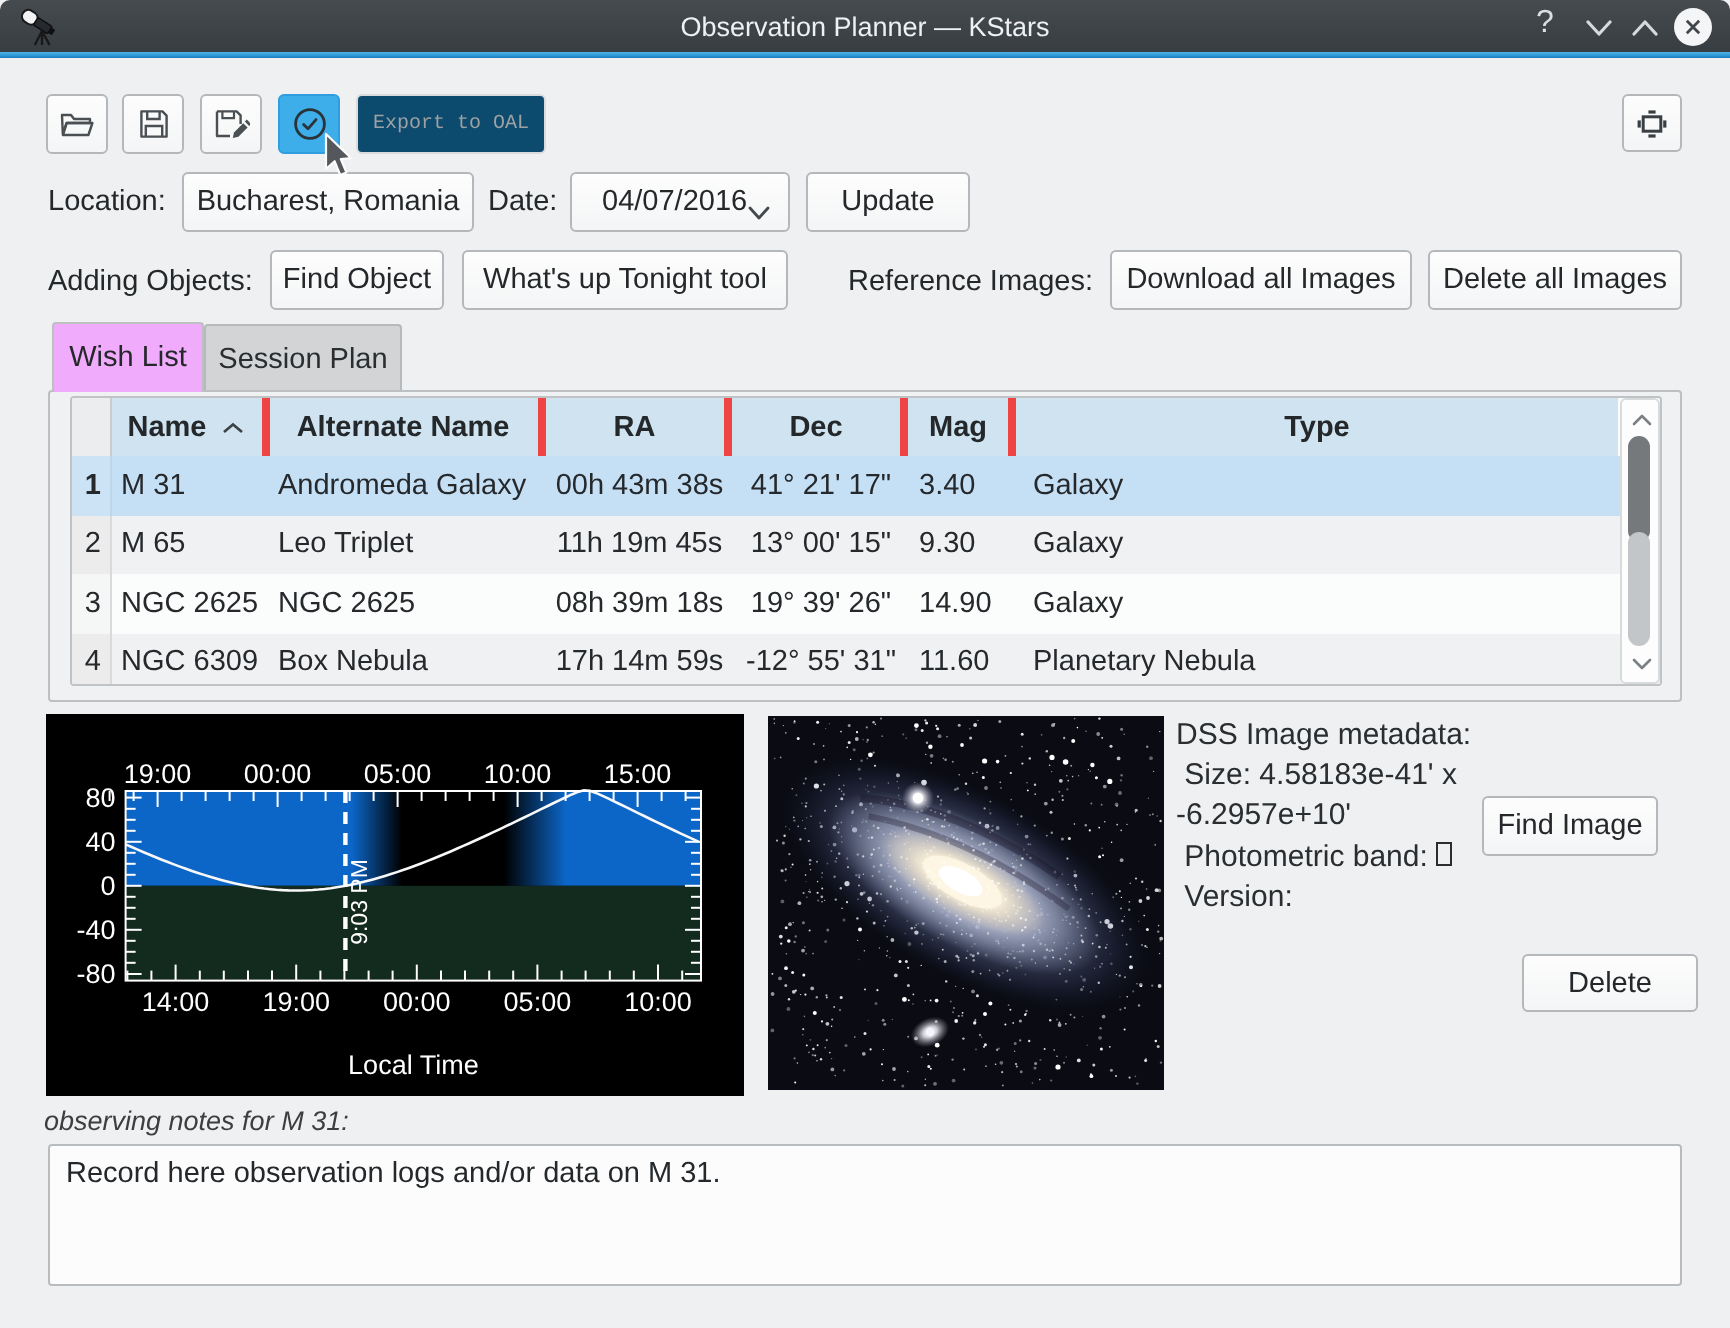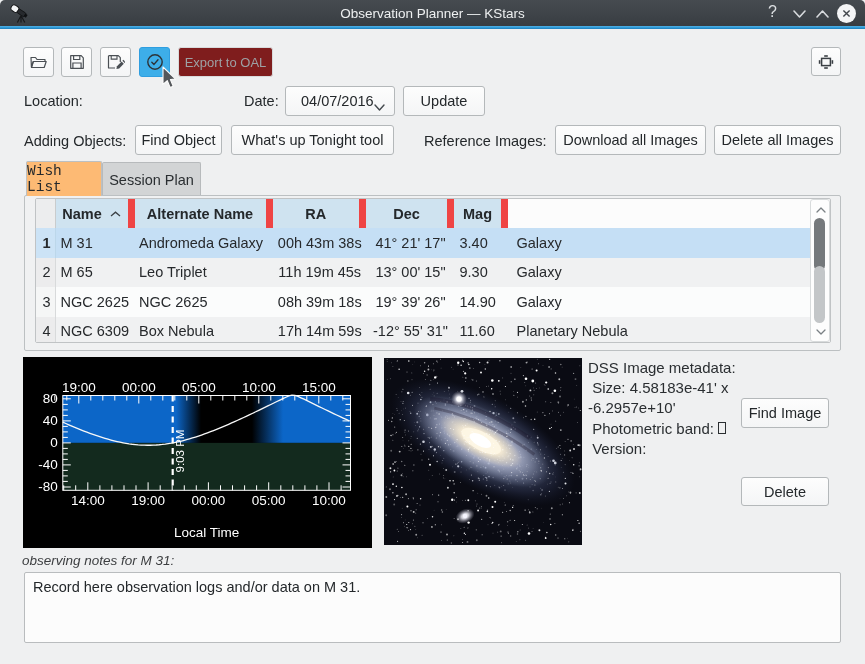--- a/index.html
+++ b/index.html
@@ -4,35 +4,35 @@
 *{box-sizing:border-box;font-family:"Liberation Sans",sans-serif;}
 div>svg{display:block;}
 #win{position:absolute;left:0;top:0;width:865px;height:664px;background:#eff0f1;}
 #tbar{position:absolute;left:0;top:0;width:865px;height:26px;
   background:linear-gradient(180deg,#464b50,#383d42);border-radius:5px 5px 0 0;padding-left:40px;}
 #tbar .title{position:absolute;left:0;right:0;top:5.5px;text-align:center;color:#eef0f1;font-size:13.5px;}
 #bluestrip{position:absolute;left:0;top:26px;width:865px;height:3px;
   background:linear-gradient(180deg,#55b1e4,#2d9ad8 55%,#1f7cb7);}
 .btn{position:absolute;background:linear-gradient(180deg,#fdfdfd,#f4f5f6);border:1px solid #b4b8ba;
   border-radius:3px;color:#24282b;font-size:14.5px;display:flex;align-items:center;justify-content:center;}
-.btn-dis{position:absolute;background:#7f1d1d;border:1px solid #d9dbdc;border-radius:3px;color:#9da1a4;
-  font-size:13px;display:flex;align-items:center;justify-content:center;}
+.btn-dis{position:absolute;background:#0c4a6e;border:1px solid #d9dbdc;border-radius:3px;color:#9da1a4;
+  font-size:10px;display:flex;align-items:center;justify-content:center;font-family:Liberation Mono, monospace;}
 .lbl{position:absolute;color:#24282b;font-size:14.5px;white-space:nowrap;}
-#tabWish{position:absolute;left:26px;top:161px;width:76px;height:35px;background:#fdba74;
+#tabWish{position:absolute;left:26px;top:161px;width:76px;height:35px;background:#f0abfc;
   border:1px solid #bcc0c2;border-bottom:none;border-radius:2px 2px 0 0;z-index:3;
-  display:flex;align-items:center;justify-content:center;font-size:14.5px;color:#24282b;font-family:Liberation Mono, monospace;}
+  display:flex;align-items:center;justify-content:center;font-size:14.5px;color:#24282b;}
 #tabSess{position:absolute;left:102px;top:162px;width:99px;height:34px;background:#d2d4d5;
   border:1px solid #b7babc;border-bottom:none;border-radius:2px 2px 0 0;z-index:1;
   display:flex;align-items:center;justify-content:center;font-size:14.5px;color:#2a2e31;}
 #pane{position:absolute;left:24px;top:195px;width:817px;height:156px;background:#f0f1f2;
   border:1px solid #bcc0c2;border-radius:2px;z-index:2;}
 #tablefr{position:absolute;left:10px;top:2px;width:796px;height:145px;background:#fcfcfc;
   border:1px solid #c0c3c5;border-radius:2px;overflow:hidden;}
 .hrow{position:absolute;left:0;top:0;height:29px;width:794px;display:flex;}
-.hcell{height:29px;background:#cfe3f0;border-right:7px solid #ef4444;display:flex;align-items:center;
+.hcell{height:29px;background:#cfe3f0;border-right:4px solid #ef4444;display:flex;align-items:center;
   justify-content:center;font-weight:bold;font-size:14.5px;color:#24282b;}
 .trow{position:absolute;left:0;height:29.5px;display:flex;font-size:14.5px;color:#26292c;}
 .tc{display:flex;align-items:center;white-space:nowrap;overflow:hidden;}
 #notes{position:absolute;left:24px;top:572px;width:817px;height:71px;background:#fcfcfc;
   border:1px solid #b9bcbe;border-radius:2px;font-size:14.5px;color:#24282b;padding:6px 8px;}
 </style></head><body>
 <div id="win">
     <div id="tbar">
       <div class="title">Observation Planner — KStars</div>
       <div style="position:absolute;left:9px;top:3px;">
@@ -99,20 +99,21 @@
         <rect x="0.8" y="6.2" width="1.6" height="3.6" fill="#3a3f44"></rect>
         <rect x="13.6" y="6.2" width="1.6" height="3.6" fill="#3a3f44"></rect>
       </svg>
     </div>
     <div style="position:absolute;left:162px;top:66px;z-index:50;">
       <svg width="15" height="24" viewBox="0 0 15 24">
         <path d="M1 1 L1 18.5 L5.3 14.6 L8.1 21.5 L11.2 20.2 L8.4 13.5 L13.6 13.1 Z" fill="#54575b" stroke="#fbfbfb" stroke-width="1.1" stroke-linejoin="round"></path>
       </svg>
     </div>
     <div class="lbl" style="left:24px;top:93px;">Location:</div>
+    <div class="btn" style="left:91px;top:86px;width:146px;height:30px;">Bucharest, Romania</div>
     <div class="lbl" style="left:244px;top:93px;">Date:</div>
     <div class="btn" style="left:285px;top:86px;width:110px;height:30px;justify-content:flex-start;padding-left:15px;">04/07/2016<span style="position:absolute;right:9px;top:11px;"><svg width="11" height="7" viewBox="0 0 11 7">
           <path d="M1 1 L5.5 6 L10 1" fill="none" stroke="#44494e" stroke-width="1.4" stroke-linecap="round" stroke-linejoin="round"></path>
         </svg></span></div>
     <div class="btn" style="left:403px;top:86px;width:82px;height:30px;">Update</div>
     <div class="lbl" style="left:24px;top:133px;">Adding Objects:</div>
     <div class="btn" style="left:231px;top:125px;width:163px;height:30px;">What's up Tonight tool</div>
     <div class="btn" style="left:135px;top:125px;width:87px;height:30px;">Find Object</div>
     <div class="lbl" style="left:424px;top:133px;">Reference Images:</div>
     <div class="btn" style="left:555px;top:125px;width:151px;height:30px;">Download all Images</div>
@@ -122,20 +123,21 @@
       <div id="tablefr">
         <div class="hrow">
           <div class="hcell" style="width:19.5px;background:#ecedee;border-right:1px solid #c9cccd;"></div>
           <div class="hcell" style="width:79px;">Name&nbsp;&nbsp;<svg width="11" height="6" viewBox="0 0 11 6">
               <path d="M1 5 L5.5 1.2 L10 5" fill="none" stroke="#3c4145" stroke-width="1.3"></path>
             </svg></div>
           <div class="hcell" style="width:138px;">Alternate Name</div>
           <div class="hcell" style="width:93.5px;">RA</div>
           <div class="hcell" style="width:88px;">Dec</div>
           <div class="hcell" style="width:54px;">Mag</div>
+          <div class="hcell" style="width:301px;border-right:none;">Type</div>
         </div>
         <div class="trow" style="top:29.0px;width:794px;background:#c5dff5;">
           <div class="tc" style="width:19.5px;background:#cce3f6;border-right:1px solid #bcd7ea;justify-content:flex-end;padding-right:4px;font-weight:bold;">1</div>
           <div class="tc" style="width:79.5px;padding-left:5px;">M 31</div>
           <div class="tc" style="width:138px;padding-left:4px;">Andromeda Galaxy</div>
           <div class="tc" style="width:93.5px;justify-content:center;">00h 43m 38s</div>
           <div class="tc" style="width:88px;justify-content:center;">41° 21' 17"</div>
           <div class="tc" style="width:54px;padding-left:5px;">3.40</div>
           <div class="tc" style="width:300px;padding-left:8px;">Galaxy</div>
         </div>
@@ -1431,15 +1433,15 @@
       <circle cx="75" cy="41" r="2.6" fill="#ffffff"></circle>
       <ellipse cx="81" cy="158" rx="10" ry="7" fill="url(#sat)" transform="rotate(-25 81 158)"></ellipse>
       <circle cx="81" cy="158" r="2.2" fill="#f5f5ff"></circle>
     </svg>
     <div style="position:absolute;left:588px;top:358px;font-size:15px;color:#2a2e31;line-height:20.2px;white-space:pre;">DSS Image metadata:
  Size: 4.58183e-41' x
 -6.2957e+10'
  Photometric band: <span style="display:inline-block;width:8px;height:12px;border:1px solid #2a2e31;"></span>
  Version:</div>
     <div class="btn" style="left:741px;top:398px;width:88px;height:30px;">Find Image</div>
-    <div class="btn" style="left:741px;top:477px;width:88px;height:29px;">Delete</div>
+    <div class="btn" style="left:761px;top:477px;width:88px;height:29px;">Delete</div>
     <div class="lbl" style="left:22px;top:553px;font-style:italic;font-size:13.5px;color:#3c3e40;">observing notes for M 31:</div>
     <div id="notes">Record here observation logs and/or data on M 31.</div>
   </div>
 </body></html>

